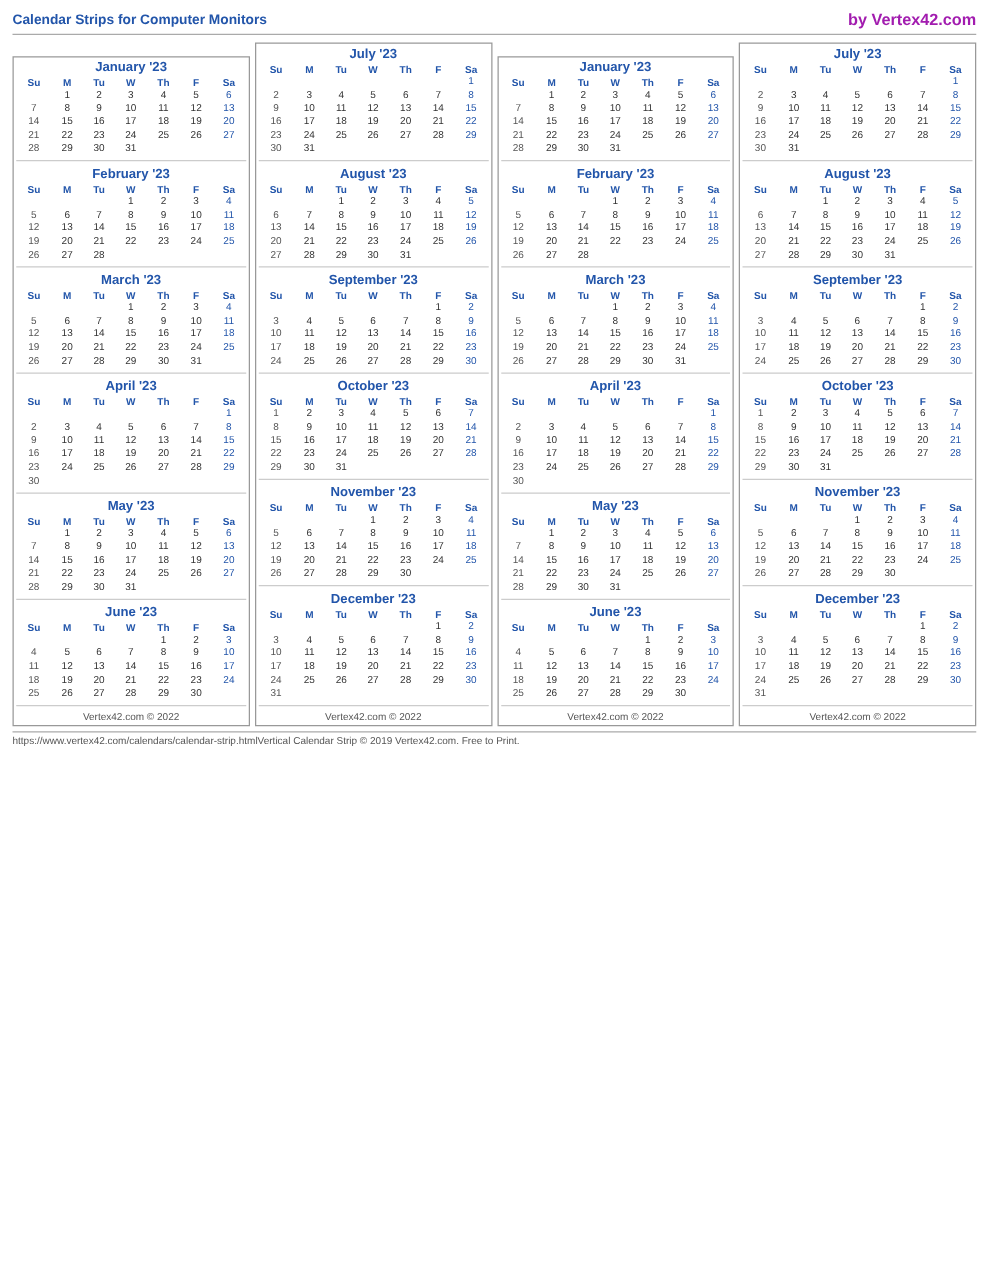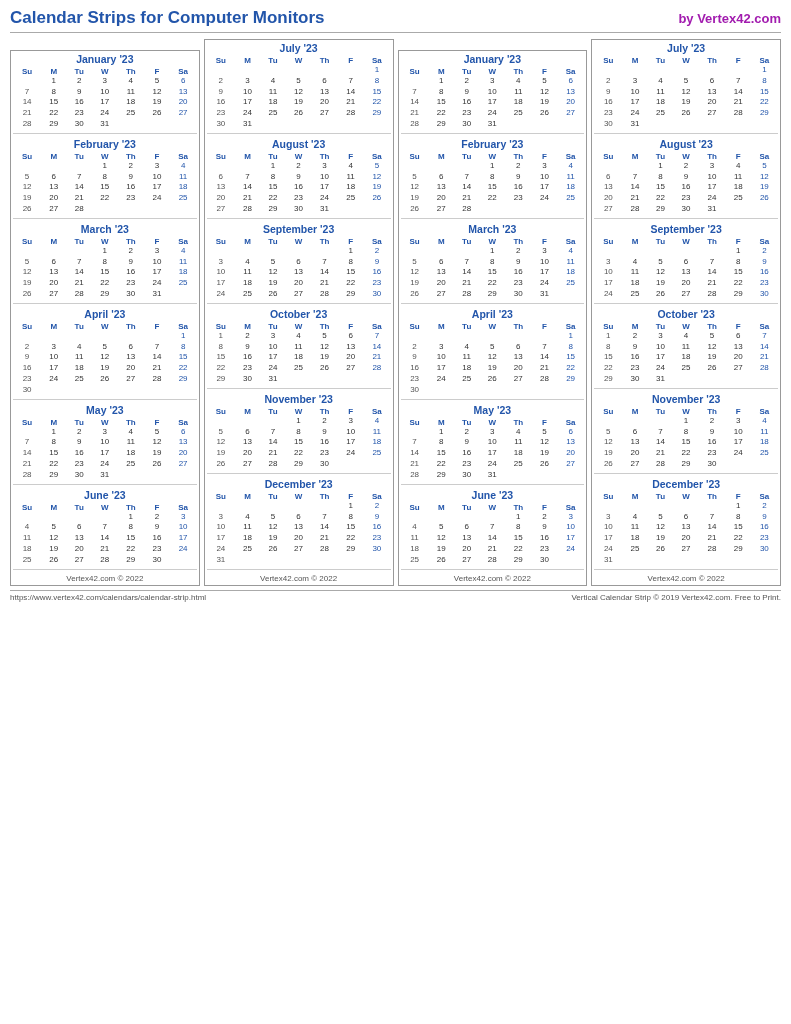--- a/index.html
+++ b/index.html
@@ -18,21 +18,21 @@
     .header {
       display: flex;
       justify-content: space-between;
       align-items: center;
       margin-bottom: 6px;
       border-bottom: 1px solid #aaa;
       padding-bottom: 4px;
     }
     .header-title {
       color: #2255aa;
-      font-size: 17px;
+      font-size: 11px;
       font-weight: bold;
     }
     .header-brand {
       color: #a21caf;
       font-size: 13px;
       font-weight: bold;
     }
     .calendars-area {
       display: flex;
       gap: 4px;
@@ -90,21 +90,21 @@
       text-align: center;
       font-size: 8px;
       color: #2255aa;
       margin-top: 2px;
     }
     .footer-strip span {
       color: #555;
     }
     .page-footer {
       display: flex;
-      justify-content: space-between;
+      justify-content: flex-start;
       border-top: 1px solid #aaa;
       margin-top: 4px;
       padding-top: 2px;
       font-size: 8px;
       color: #555;
     }
   </style>
 </head>
 <body>
 

